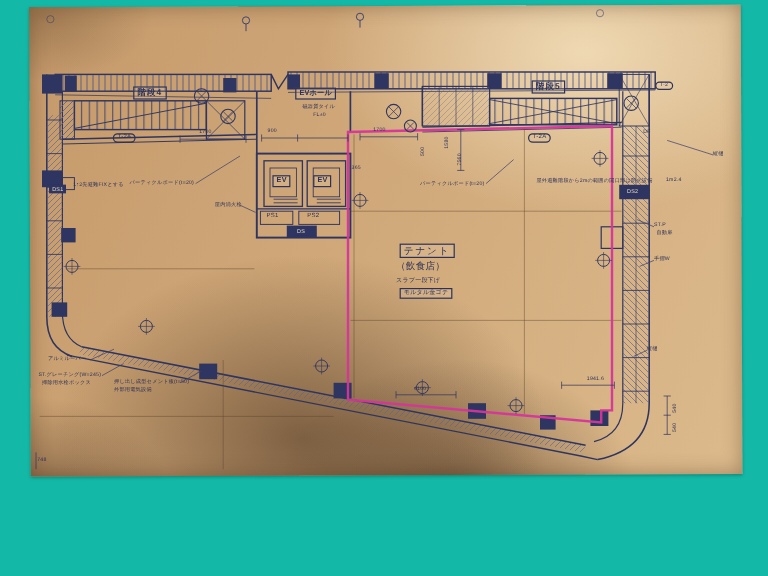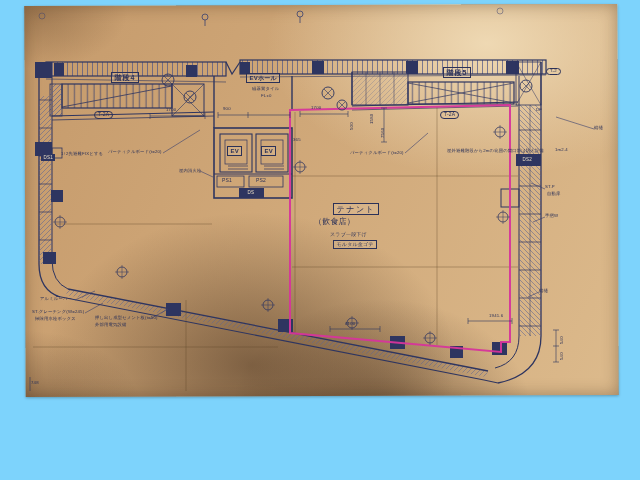--- a/index.html
+++ b/index.html
@@ -1,16 +1,16 @@
 <!DOCTYPE html>
 <html><head>
 <meta charset="utf-8">
 <style>
   html,body{margin:0;padding:0;background:#fff;}
-  .stage{position:relative;width:640px;height:480px;background:#7dd3fc;overflow:hidden;
+  .stage{position:relative;width:640px;height:480px;background:#14b8a6;overflow:hidden;
          font-family:"Liberation Sans","DejaVu Sans",sans-serif;}
   .photo{position:absolute;left:25px;top:5px;width:593px;height:391px;
     background:
       radial-gradient(60% 55% at 78% 10%, rgba(240,219,182,.95), rgba(240,219,182,0) 62%),
       radial-gradient(55% 62% at 38% 92%, rgba(50,29,15,.52), rgba(50,29,15,0) 63%),
       radial-gradient(42% 48% at 60% 104%, rgba(50,29,15,.48), rgba(50,29,15,0) 60%),
       radial-gradient(28% 30% at 0% 104%, rgba(50,29,15,.42), rgba(50,29,15,0) 70%),
       radial-gradient(22% 20% at 2% 2%, rgba(80,52,28,.30), rgba(80,52,28,0) 70%),
       linear-gradient(115deg,#c59a6b 0%,#cfa778 42%,#dcba8c 100%);
     box-shadow: inset 0 0 16px rgba(60,38,18,.38), 0 1px 3px rgba(0,0,0,.28);
@@ -239,21 +239,21 @@
   <span class="lbl" style="left:256px;top:178px">PS2</span>
   <span class="lbl dark" style="left:245px;top:189px;font-size:4.5px">DS</span>
   <span class="lbl dark" style="left:41px;top:154px;font-size:4.5px">DS1</span>
   <span class="lbl dark" style="left:520px;top:156px;font-size:4.5px">DS2</span>
 
   <span class="lbl oval" style="left:94px;top:111px">T-2A</span>
   <span class="lbl oval" style="left:440px;top:111px">T-2A</span>
   <span class="lbl oval tiny" style="left:546px;top:68px">T-2</span>
 
   <span class="lbl box" style="left:333px;top:203px;font-size:8px;letter-spacing:1.5px">テナント</span>
-  <span class="lbl" style="left:314px;top:217px;font-size:8px">（飲食店）</span>
+  <span class="lbl" style="left:330px;top:217px;font-size:8px">（飲食店）</span>
   <span class="lbl" style="left:330px;top:232px">スラブ一段下げ</span>
   <span class="lbl box" style="left:333px;top:240px">モルタル金ゴテ</span>
 
   <span class="lbl tiny" style="left:252px;top:87px">磁器質タイル</span>
   <span class="lbl tiny" style="left:261px;top:94px">FL±0</span>
   <span class="lbl tiny" style="left:61px;top:152px">1↑2先避難FIXとする</span>
   <span class="lbl tiny" style="left:108px;top:150px">パーティクルボード(t=20)</span>
   <span class="lbl tiny" style="left:350px;top:151px">パーティクルボード(t=20)</span>
   <span class="lbl tiny" style="left:179px;top:169px">屋内消火栓</span>
   <span class="lbl tiny" style="left:447px;top:149px">屋外避難階段から2mの範囲の開口部は防火設備</span>

